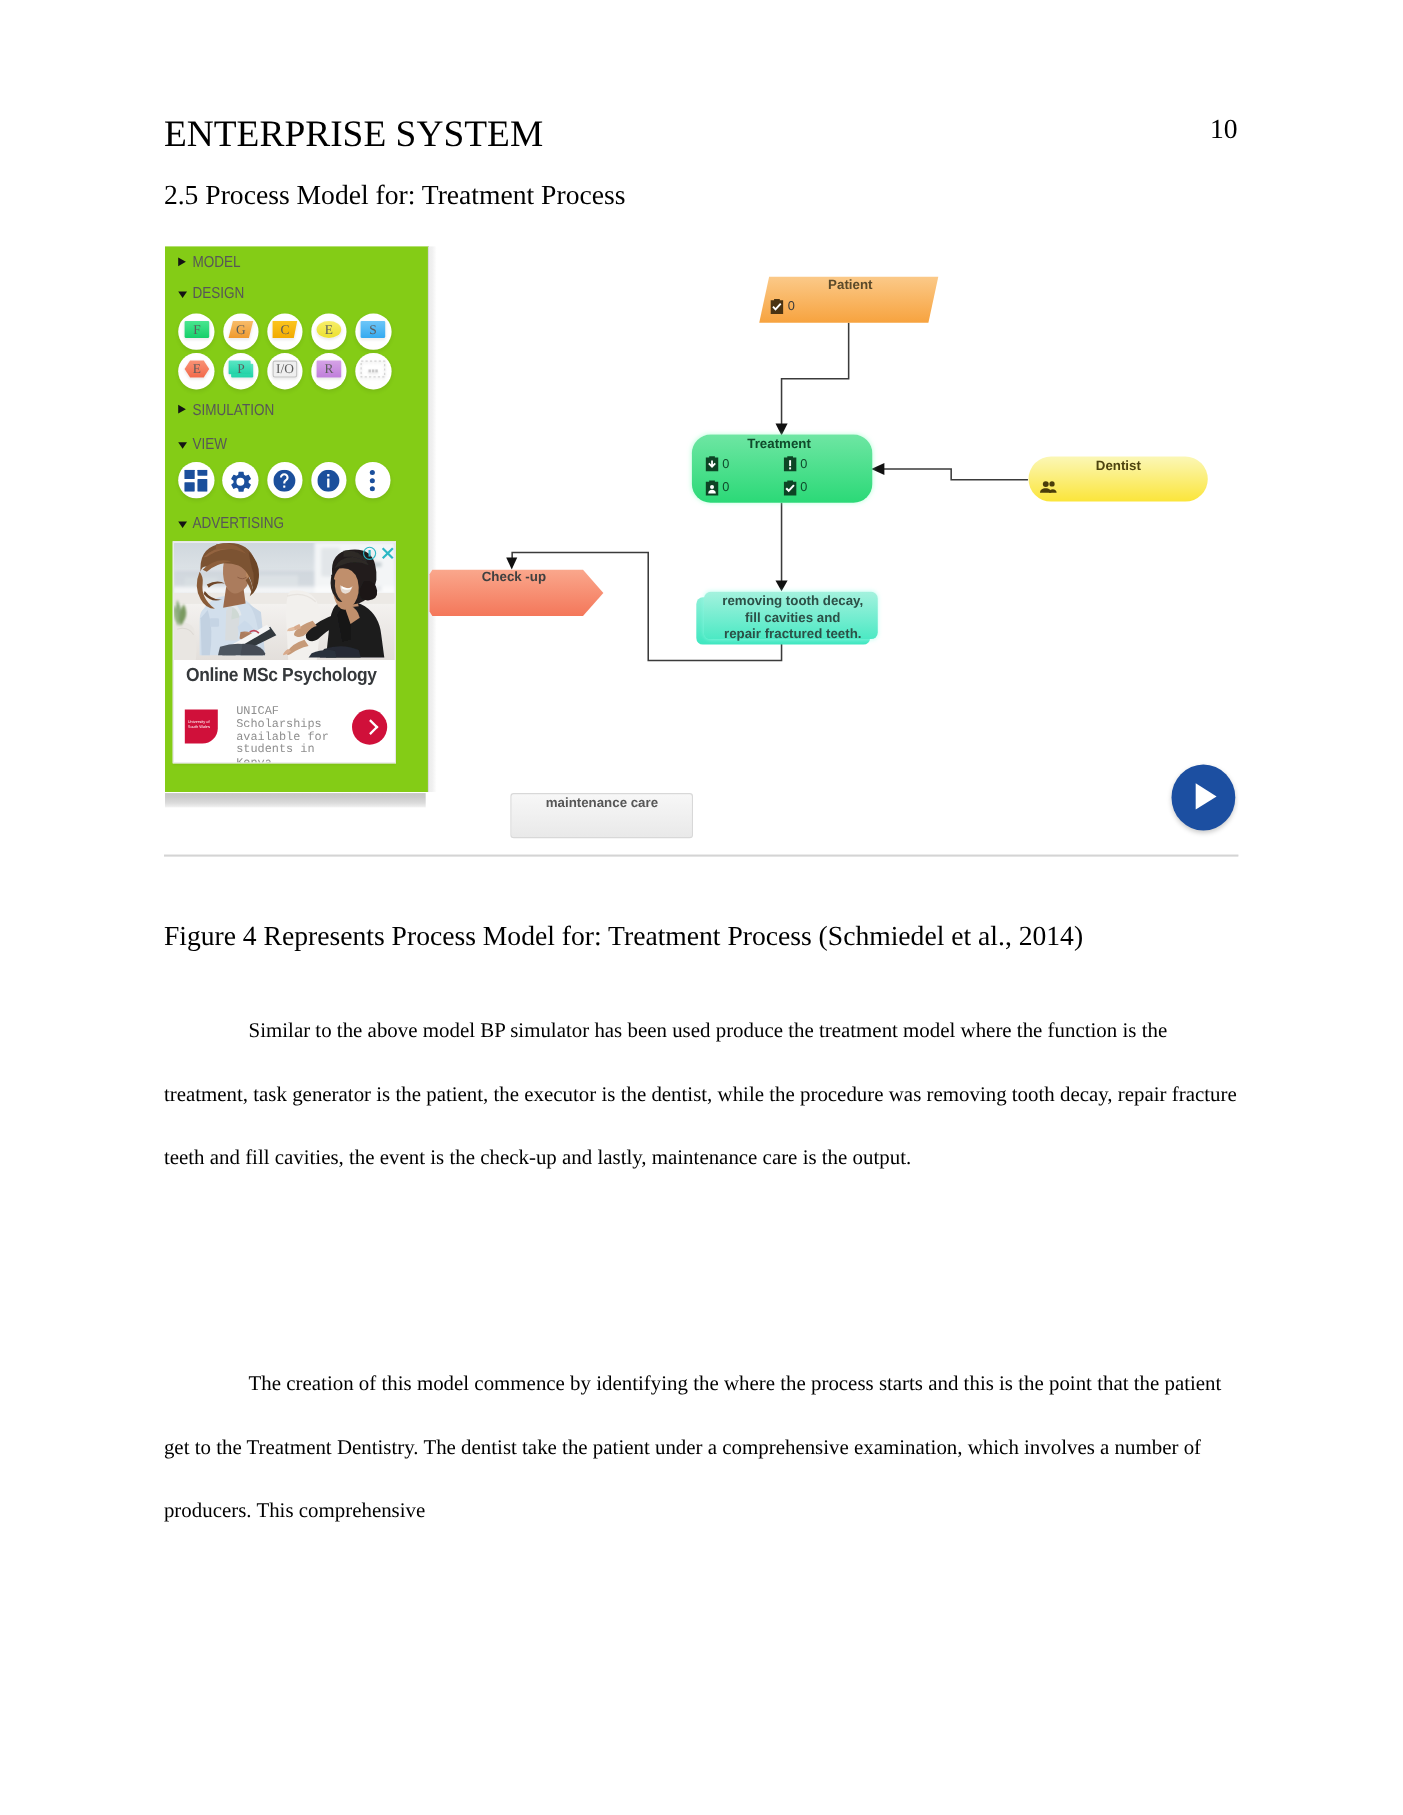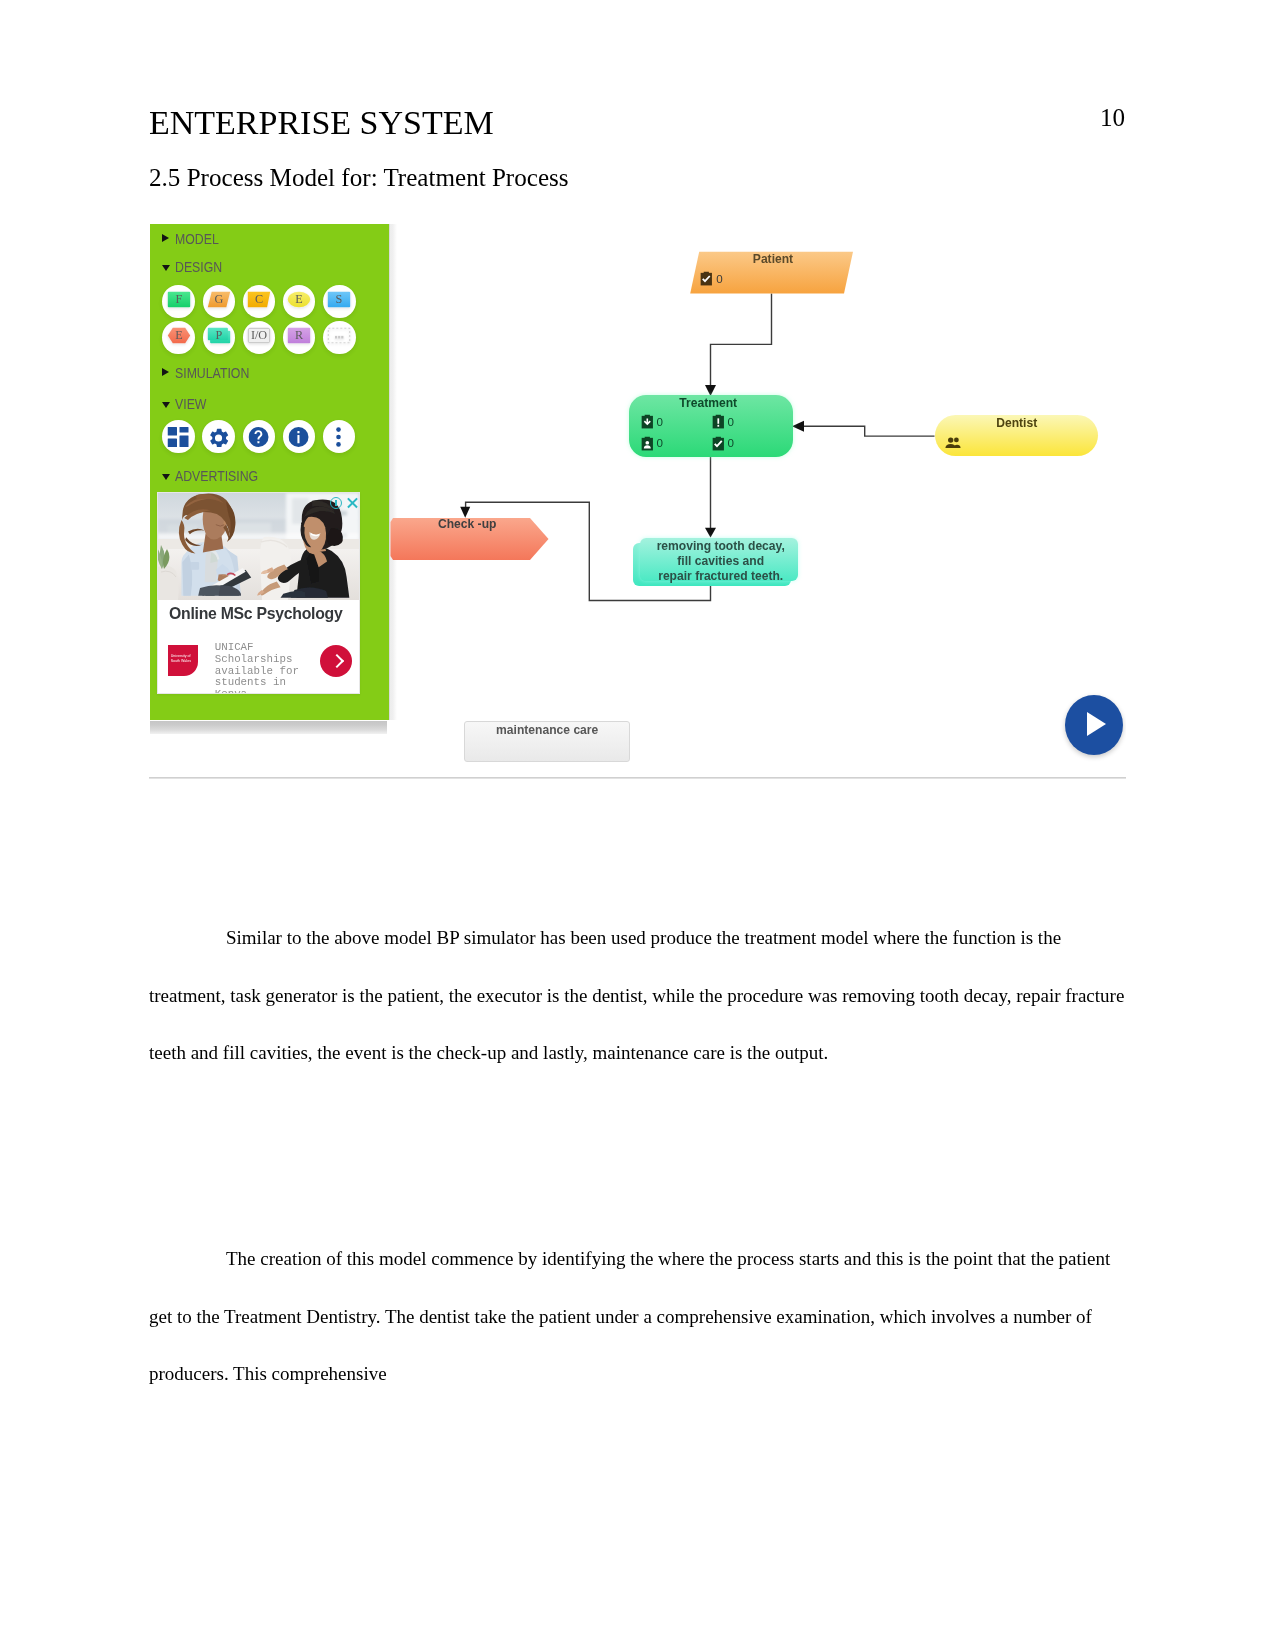--- a/index.html
+++ b/index.html
@@ -583,16 +583,17 @@
 
     </div>
 
     <div class="playbtn">
       <span class="play-tri"></span>
     </div>
 
     <div class="shot-rule"></div>
   </div>
 
+  <div class="fig-cap" style="top:838px">Figure 4 Represents Process Model for: Treatment Process (Schmiedel et al., 2014)</div>
   <div class="para" style="top:909px;text-indent:77px">Similar to the above model BP simulator has been used produce the treatment model where the function is the treatment, task generator is the patient, the executor is the dentist, while the procedure was removing tooth decay, repair fracture teeth and fill cavities, the event is the check-up and lastly, maintenance care is the output.</div>
   <div class="para" style="top:1230px;text-indent:77px">The creation of this model commence by identifying the where the process starts and this is the point that the patient get to the Treatment Dentistry. The dentist take the patient under a comprehensive examination, which involves a number of producers. This comprehensive</div>
 
 </div>
 
 </body></html>

